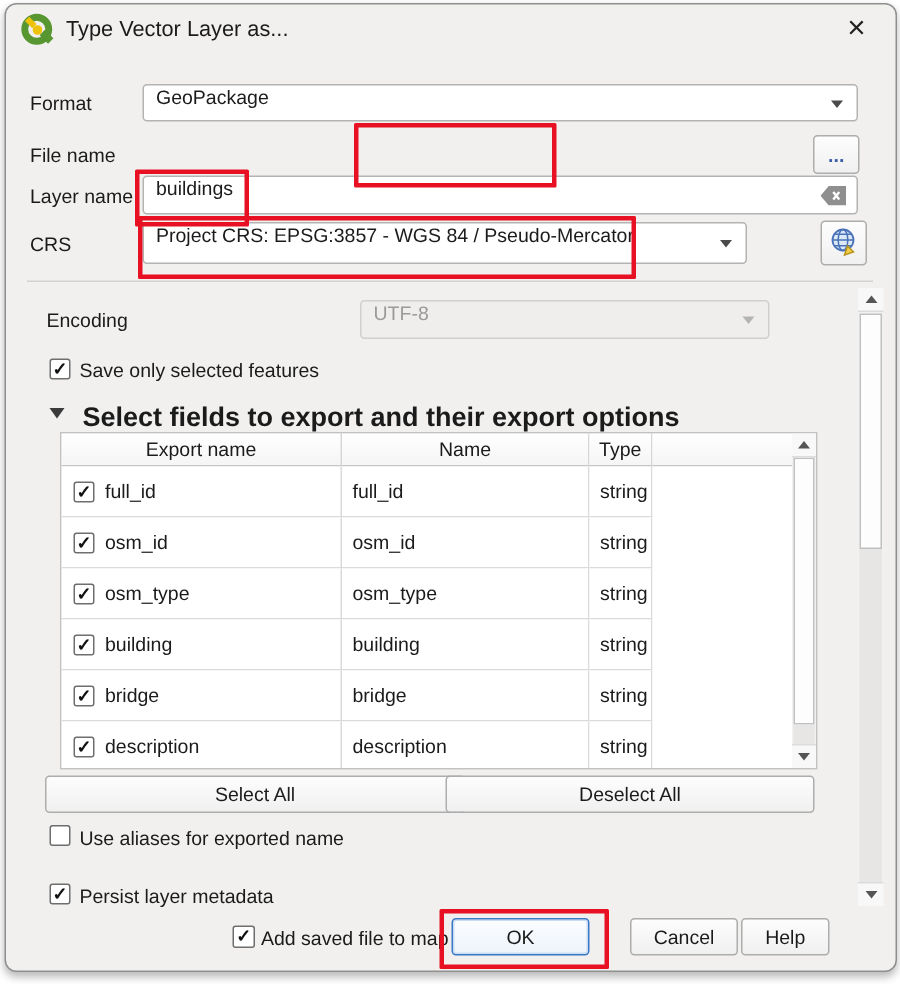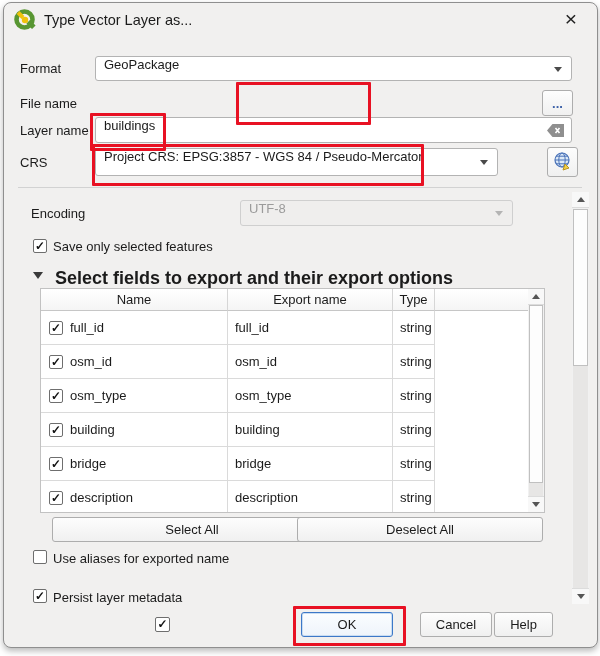--- a/index.html
+++ b/index.html
@@ -122,22 +122,22 @@
   </div>
 
   <div class="cb on" style="left:33px;top:239px">✓</div>
   <div class="lbl" style="left:53px;top:239px">Save only selected features</div>
 
   <div class="tri-down" style="left:33px;top:272px"></div>
   <div class="lbl bold" style="left:55px;top:268px;font-size:18px">Select fields to export and their export options</div>
 
   <div class="ftable">
     <div class="t-header">
+      <div>Export name</div>
       <div>Name</div>
-      <div>Export name</div>
       <div>Type</div>
       <div></div>
     </div>
     <div>
         <div class="t-row">
           <div>
             <span class="rcb">✓</span>
             <span class="celltext name-text">full_id</span>
           </div>
           <div>
@@ -220,41 +220,42 @@
       <div class="track-dark" style="top:194px;height:14px"></div>
       <div class="sbtn up">
           <span class="tri-up-s"></span>
         </div>
       <div class="sbtn down">
           <span class="tri-dn-s"></span>
         </div>
     </div>
   </div>
 
-  <div class="btn" style="left:52px;top:517px;width:280px;height:25px">Select All</div>
+  <div class="btn" style="left:30px;top:517px;width:280px;height:25px">Select All</div>
   <div class="btn" style="left:297px;top:517px;width:246px;height:25px">Deselect All</div>
 
   <div class="cb" style="left:33px;top:550px">✓</div>
   <div class="lbl" style="left:53px;top:551px">Use aliases for exported name</div>
 
   <div class="cb on" style="left:33px;top:589px">✓</div>
   <div class="lbl" style="left:53px;top:590px">Persist layer metadata</div>
 
   <div class="sbar" style="left:572px;top:192px;width:17px;height:412px">
     <div class="thumb" style="top:17px;height:157px"></div>
     <div class="track-dark" style="top:174px;height:222px"></div>
     <div class="sbtn up">
         <span class="tri-up-s"></span>
       </div>
     <div class="sbtn down">
         <span class="tri-dn-s"></span>
       </div>
   </div>
 
   <div class="cb on" style="left:155px;top:617px;width:15px;height:15px">✓</div>
+  <div class="lbl" style="left:174px;top:618px">Add saved file to map</div>
   <div class="btn default" style="left:301px;top:612px;width:92px;height:25px">OK</div>
   <div class="btn" style="left:420px;top:612px;width:72px;height:25px">Cancel</div>
   <div class="btn" style="left:494px;top:612px;width:59px;height:25px">Help</div>
 
   <div class="redbox" style="left:236px;top:82px;width:129px;height:37px"></div>
   <div class="redbox" style="left:90px;top:113px;width:70px;height:32px"></div>
   <div class="redbox" style="left:92px;top:144px;width:326px;height:36px"></div>
   <div class="redbox" style="left:293px;top:606px;width:107px;height:34px"></div>
 </div>
 

